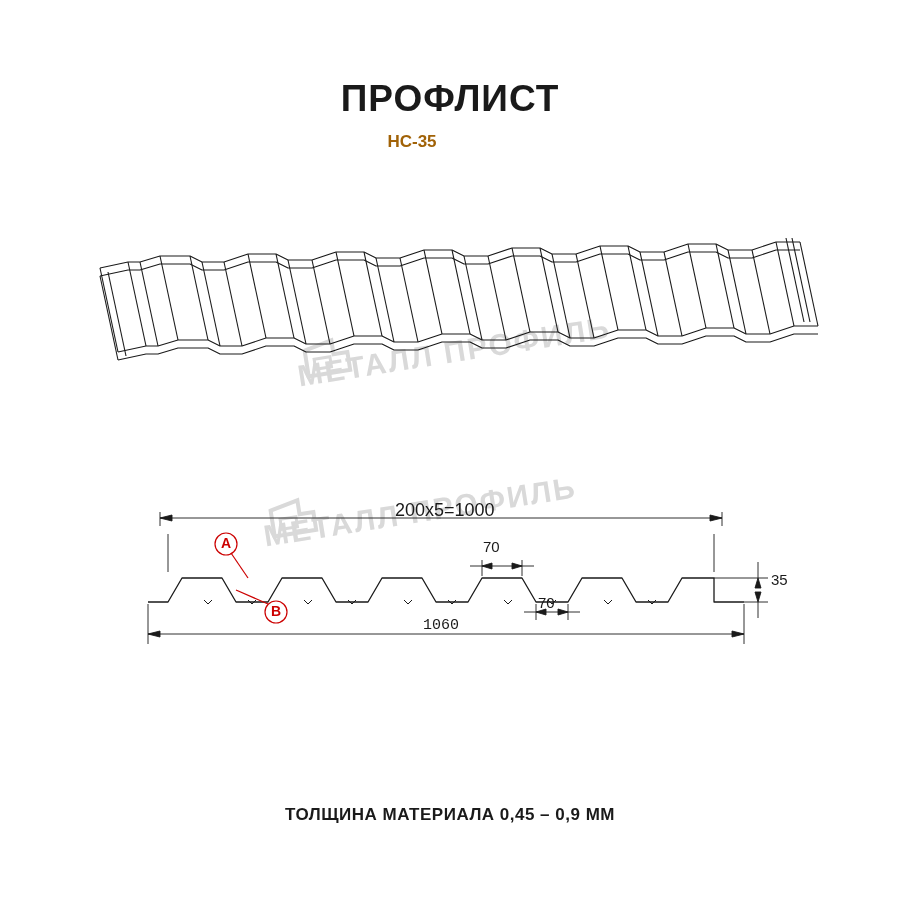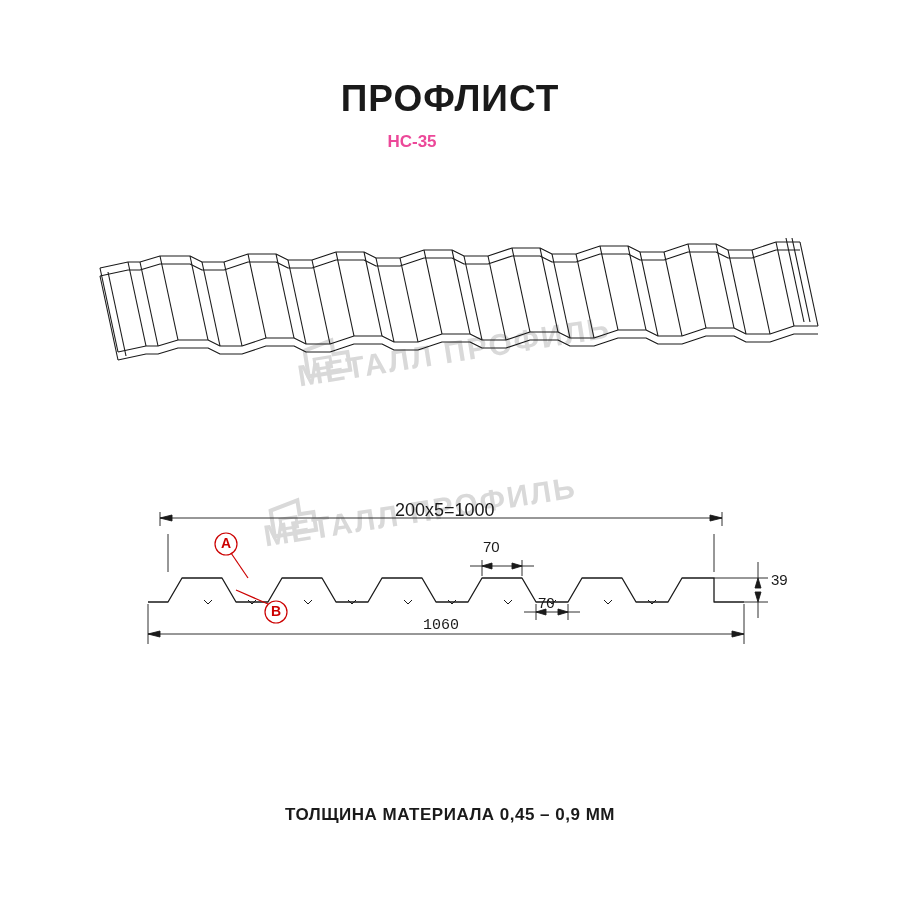--- a/index.html
+++ b/index.html
@@ -31,21 +31,21 @@
     color: #1a1a1a;
   }
   .subtitle {
     position: absolute;
     top: 132px;
     left: 0;
     width: 824px;
     text-align: center;
     font-size: 17px;
     font-weight: bold;
-    color: #ec4899;
+    color: #a16207;
   }
   .footer {
     position: absolute;
     top: 795px;
     left: 0;
     width: 900px;
     text-align: center;
     font-size: 17px;
     font-weight: bold;
     letter-spacing: 0.5px;
@@ -209,19 +209,19 @@
       <path d="M231 553 L248 578"></path>
       <circle cx="276" cy="612" r="11"></circle>
       <path d="M268 604 L236 590"></path>
     </g>
   </svg>
 
   <div style="position:absolute; left:395px; top:500px; font-size:18px;">200х5=1000</div>
   <div style="position:absolute; left:483px; top:538px; font-size:15px;">70</div>
   <div style="position:absolute; left:538px; top:594px; font-size:15px;">70</div>
   <div style="position:absolute; left:423px; top:617px; font-size:15px;font-family:Liberation Mono, monospace;">1060</div>
-  <div style="position:absolute; left:771px; top:571px; font-size:15px;">39</div>
+  <div style="position:absolute; left:771px; top:571px; font-size:15px;">35</div>
 
   <div style="position:absolute; left:221px; top:535px; font-size:14px; color:#cc0000; font-weight:bold;">A</div>
   <div style="position:absolute; left:271px; top:603px; font-size:14px; color:#cc0000; font-weight:bold;">B</div>
 
   <div class="footer">ТОЛЩИНА МАТЕРИАЛА 0,45 – 0,9 ММ</div>
 </div>
 
 </body></html>

